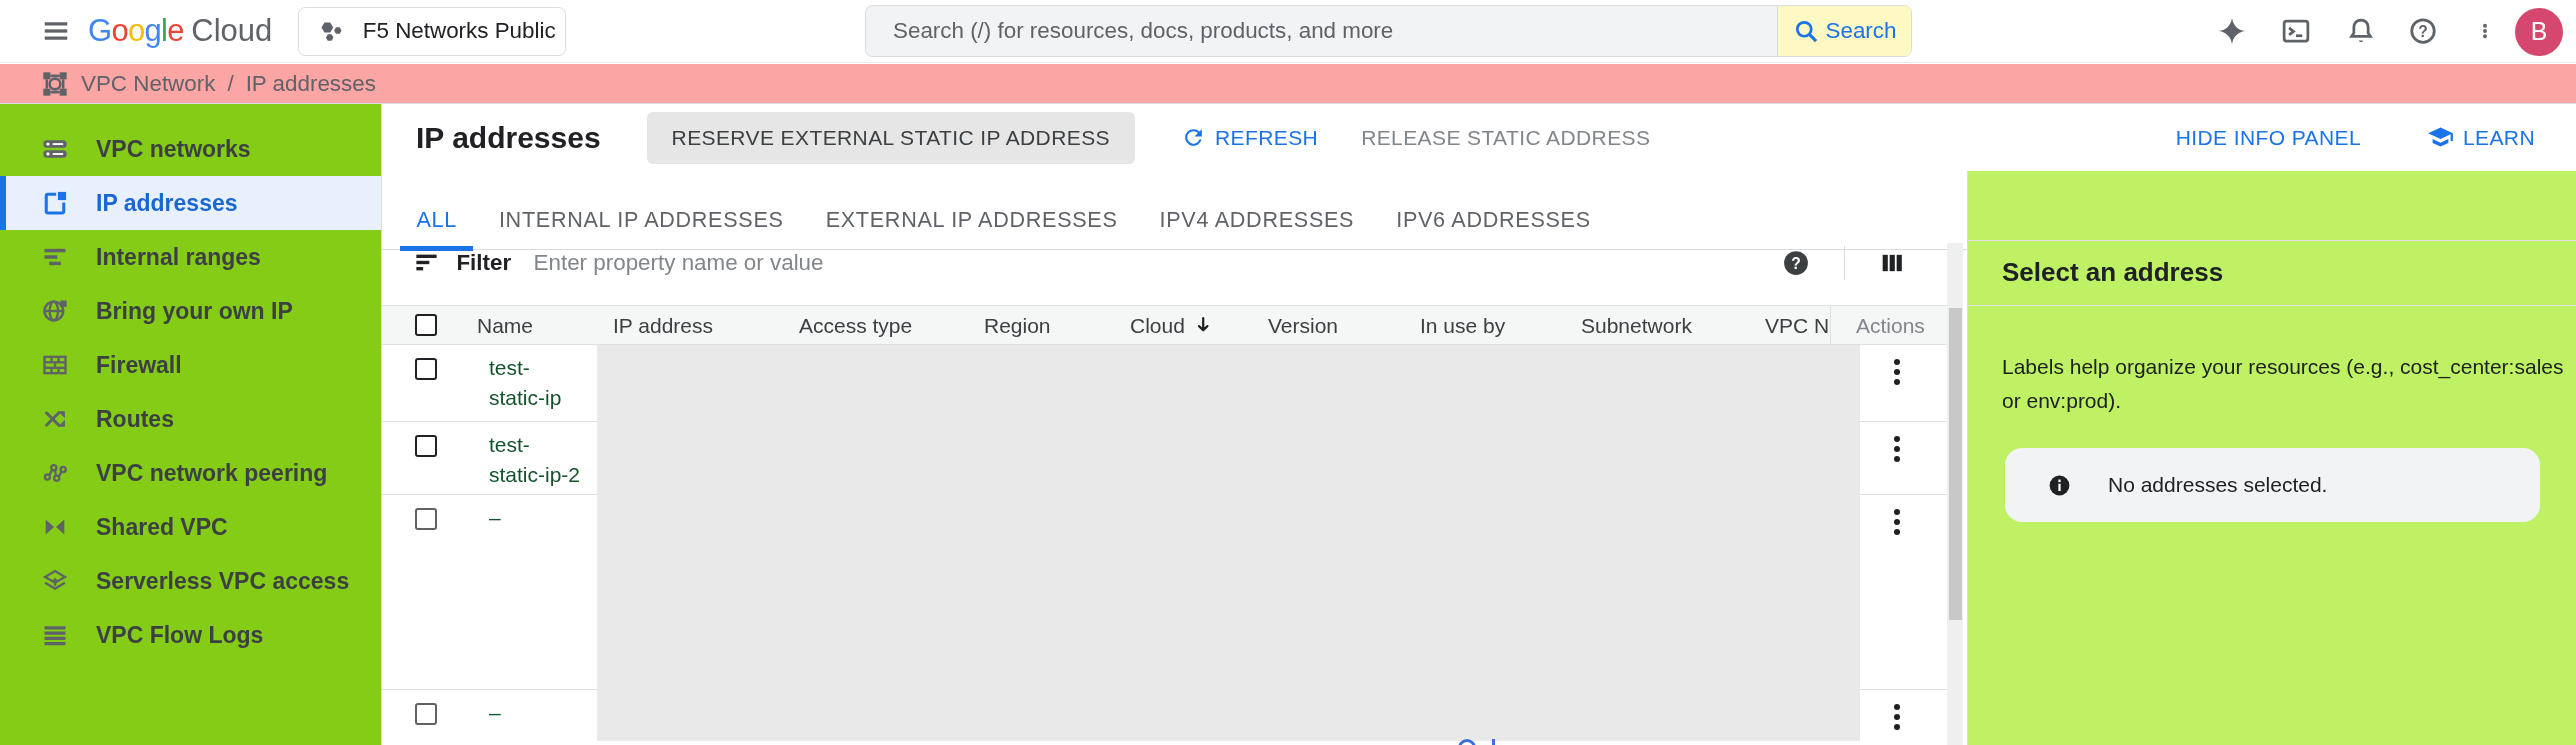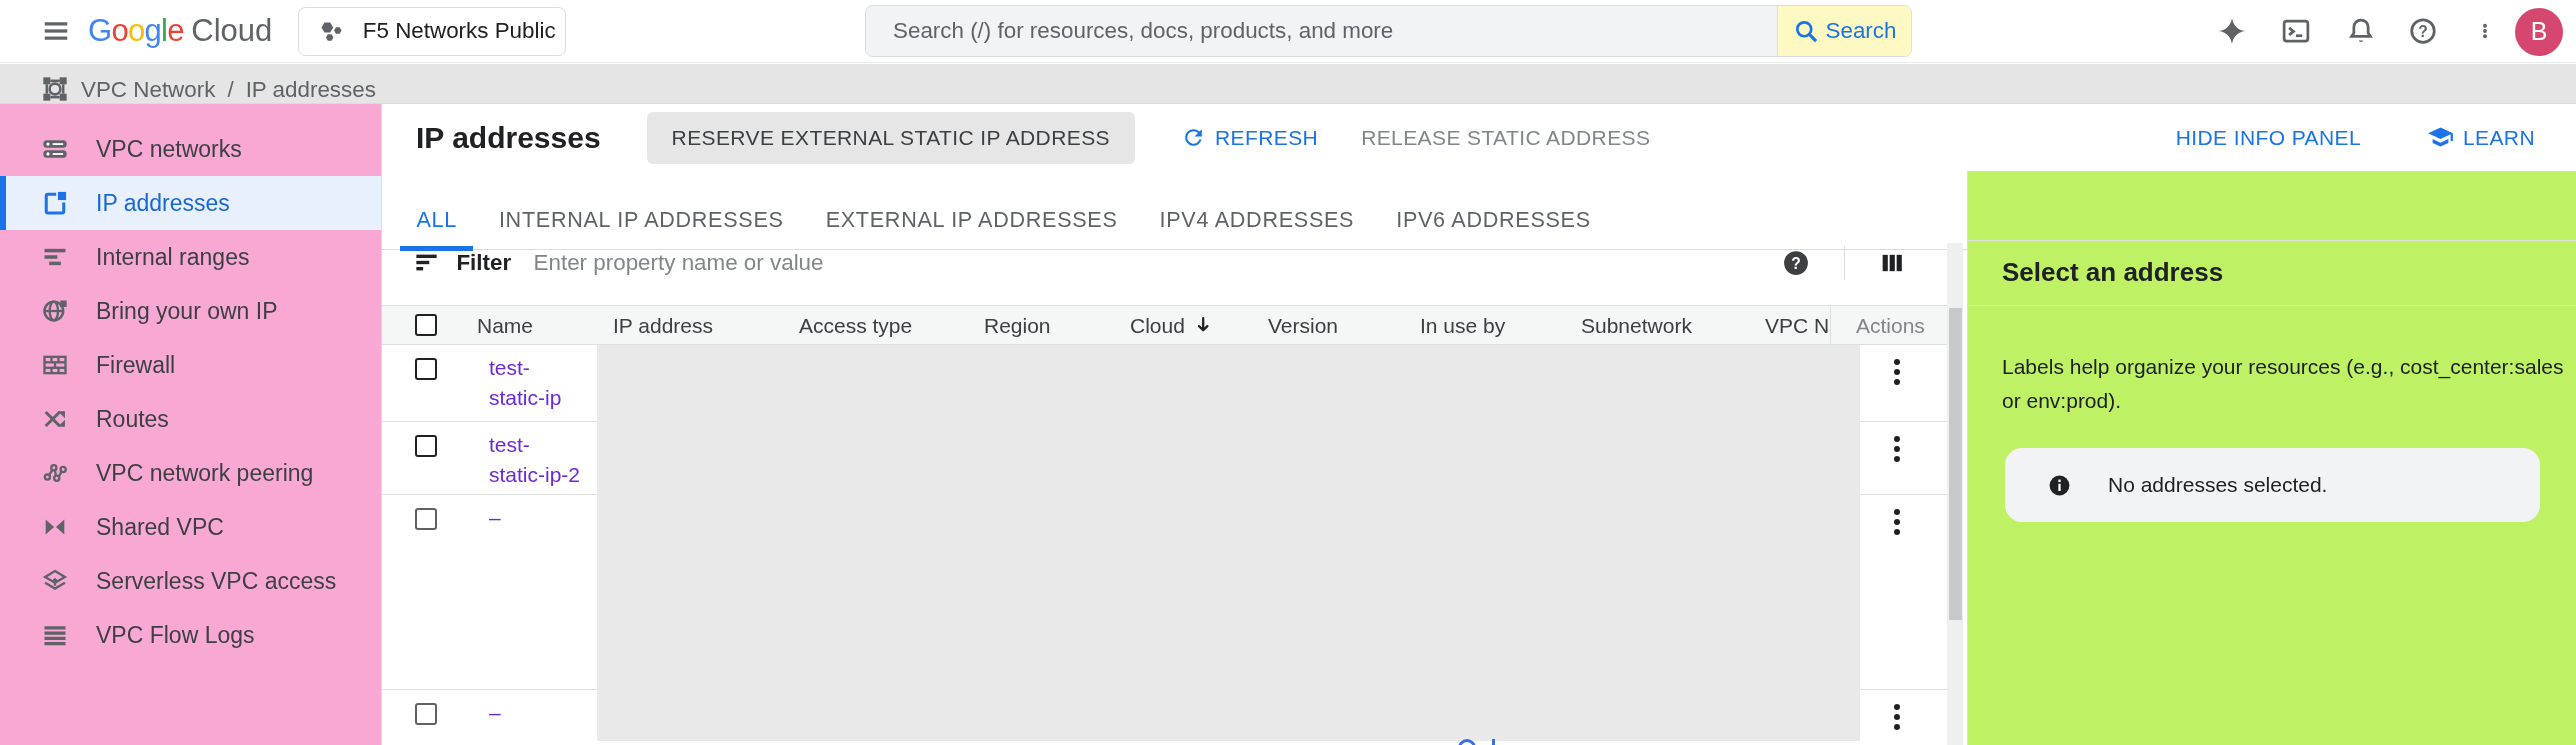--- a/index.html
+++ b/index.html
@@ -20,28 +20,28 @@
   .searchbox input { flex:1; border:none; outline:none; background:transparent; font-family:"Liberation Sans",sans-serif; font-size:22.4px; color:#202124; padding-left:27px; }
   .searchbox input::placeholder { color:#5f6368; }
   .search-btn { width:134px; background:#fef9c3; border-left:1.5px solid #dadce0; border-radius:0 6px 6px 0; display:flex; align-items:center; justify-content:center; gap:6px;
     color:#1a73e8; font-size:22.4px; font-weight:500; cursor:pointer; }
   .top-icon { position:absolute; top:16.4px; width:30px; height:30px; cursor:pointer; }
   .ti-gemini{left:2217px} .ti-shell{left:2281px} .ti-bell{left:2346px} .ti-help{left:2408px} .ti-more{left:2476px; width:18px;}
   .avatar { position:absolute; left:2515px; top:7.5px; width:48px; height:48px; border-radius:50%; background:#d5476e; color:#fff;
     display:flex; align-items:center; justify-content:center; font-size:25px; cursor:pointer; }
 
   
-  .crumbbar { position:absolute; top:64px; left:0; width:2576px; height:40px; border-bottom:0.7px solid #dadce0; background:#e5e5e5; display:flex; align-items:flex-end; }
+  .crumbbar { position:absolute; top:64px; left:0; width:2576px; height:40px; border-bottom:0.7px solid #dadce0; background:#fca5a5; display:flex; align-items:center; }
   .crumbbar .bc-icon { margin-left:41px; width:28px; height:28px; }
   .crumb { font-size:22.4px; color:#5f6368; margin-left:12px; }
   .crumb-sep { font-size:22.4px; color:#5f6368; margin-left:12px; }
 
   
   .bodyrow { position:absolute; top:104px; left:0; width:2576px; height:641px; display:flex; }
-  .sidebar { width:382px; border-right:0.7px solid #dadce0; padding-top:18px; background:#f9a8d4; }
+  .sidebar { width:382px; border-right:0.7px solid #dadce0; padding-top:18px; background:#84cc16;font-weight:bold; }
   .side-item { position:relative; height:54px; display:flex; align-items:center; font-size:23px; color:#3c4043; cursor:pointer; }
   .side-item .s-icon { width:28px; height:28px; margin-left:41px; color:#5f6368; flex:none; }
   .side-item .s-label { margin-left:27px; white-space:nowrap; }
   .side-item.selected { background:#e8f0fe; color:#1967d2; }
   .side-item.selected .s-icon { color:#1a73e8; }
   .side-item.selected::before { content:""; position:absolute; left:0; top:0; bottom:0; width:6px; background:#1a73e8; }
 
   .rightregion { width:2194px; position:relative; }
 
   
@@ -80,21 +80,21 @@
   .c5{left:886px} .c6{left:1038px} .c7{left:1199px} .c8{left:1383px; width:64px; overflow:hidden;}
   .th-sep { position:absolute; left:1448px; top:0; bottom:0; width:0.7px; background:#e0e0e0; }
   .th-actions { left:1474px; color:#80868b; font-weight:400; }
   .sort-arrow { width:22.4px; height:22.4px; }
 
   .tbody { position:absolute; top:174px; left:0; width:1565px; height:400px; overflow:hidden; }
   .row { position:relative; border-bottom:0.7px solid #e0e0e0; background:#fff; }
   .row-1{height:77px} .row-2{height:73px} .row-3{height:195px} .row-4{height:56px; border-bottom:none;}
   .row .checkbox { position:absolute; left:33px; top:13.4px; }
   .row-3 .checkbox, .row-4 .checkbox { border-color:#616161; }
-  .row-name { position:absolute; left:107px; top:7.5px; font-size:21px; line-height:30px; color:#6d28d9; }
+  .row-name { position:absolute; left:107px; top:7.5px; font-size:21px; line-height:30px; color:#14532d; }
   .kebab { position:absolute; left:1500px; top:9px; width:30px; padding:1.5px 0; cursor:pointer; }
   .kebab i { display:block; width:6px; height:6px; border-radius:50%; background:#1f1f1f; margin:3.7px auto; }
   .redaction { position:absolute; left:215px; top:0; width:1263px; height:396px; background:#e9e9e9; z-index:2; }
   .loading-clip { position:absolute; left:1076px; top:394px; z-index:3; }
   .loading-arc { position:absolute; left:0; top:0; width:18px; height:18px; border:3px solid #3b6de3; border-radius:50%; }
   .loading-bar { position:absolute; left:34px; top:0; width:3px; height:16.4px; background:#3b6de3; }
 
   .vscroll { position:absolute; left:1565px; top:72px; width:16.4px; height:502px; background:#eef0f0; }
   .vscroll .thumb { position:absolute; left:1.5px; top:65px; width:13.4px; height:312px; background:#c6c8ca; }
 

